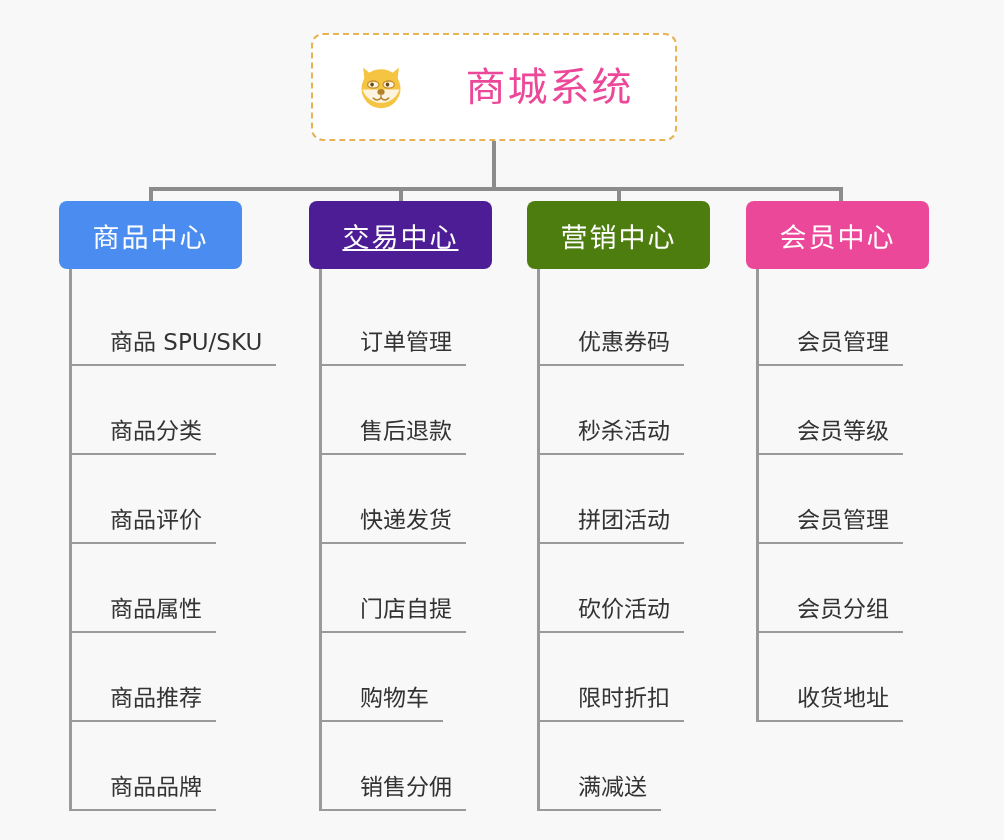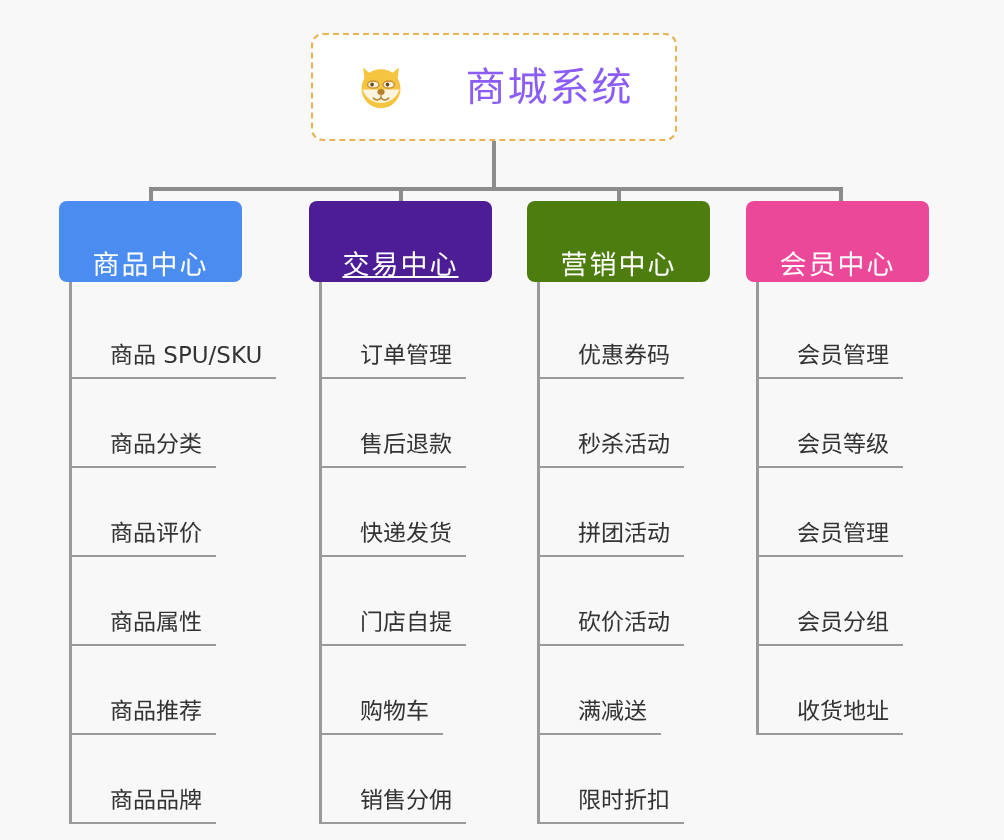--- a/index.html
+++ b/index.html
@@ -41,21 +41,21 @@
   }
   .root-emoji {
     width: 52px;
     height: 52px;
     display: block;
     flex: 0 0 auto;
   }
   .root-title {
     font-size: 40px;
     line-height: 1;
-    color: #8b5cf6;
+    color: #ec4899;
     letter-spacing: 2px;
     white-space: nowrap;
     margin-left: 45px;
   }
 
   
   .connector-layer {
     position: absolute;
     inset: 0;
     pointer-events: none;
@@ -67,24 +67,24 @@
   .conn-v { width: 4px; }
   .conn-h { height: 4px; }
 
   
   .column {
     position: absolute;
     top: 201px;
   }
   .col-head {
     box-sizing: border-box;
-    height: 81px;
+    height: 68px;
     border-radius: 8px;
     display: flex;
-    align-items: flex-end;
+    align-items: center;
     justify-content: center;
     color: #ffffff;
     font-size: 27px;
     letter-spacing: 2px;
     white-space: nowrap;
   }
 
   
   .branch {
     position: relative;
@@ -207,24 +207,24 @@
       <div class="leaf">
           <span class="leaf-inner">秒杀活动</span>
         </div>
       <div class="leaf">
           <span class="leaf-inner">拼团活动</span>
         </div>
       <div class="leaf">
           <span class="leaf-inner">砍价活动</span>
         </div>
       <div class="leaf">
+          <span class="leaf-inner">限时折扣</span>
+        </div>
+      <div class="leaf">
           <span class="leaf-inner">满减送</span>
-        </div>
-      <div class="leaf">
-          <span class="leaf-inner">限时折扣</span>
         </div>
     </div>
   </div>
 
   <div class="column" style="left:746px; width:183px;">
     <div class="col-head" style="background:#ec4899;">
       <span>会员中心</span>
     </div>
     <div class="branch">
       <div class="leaf">

